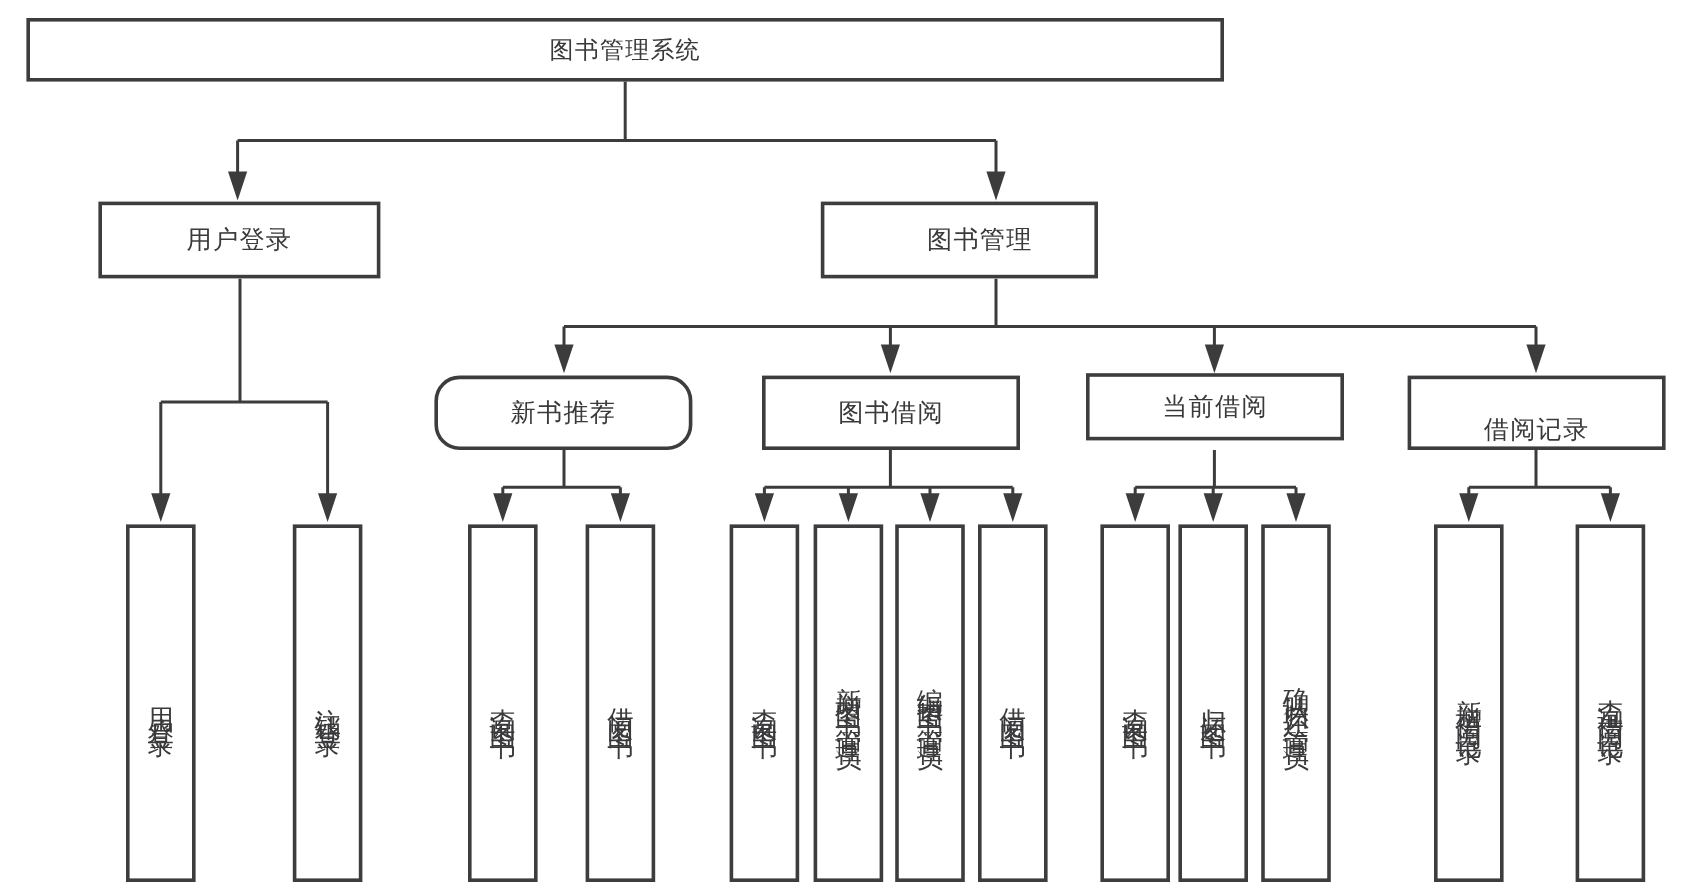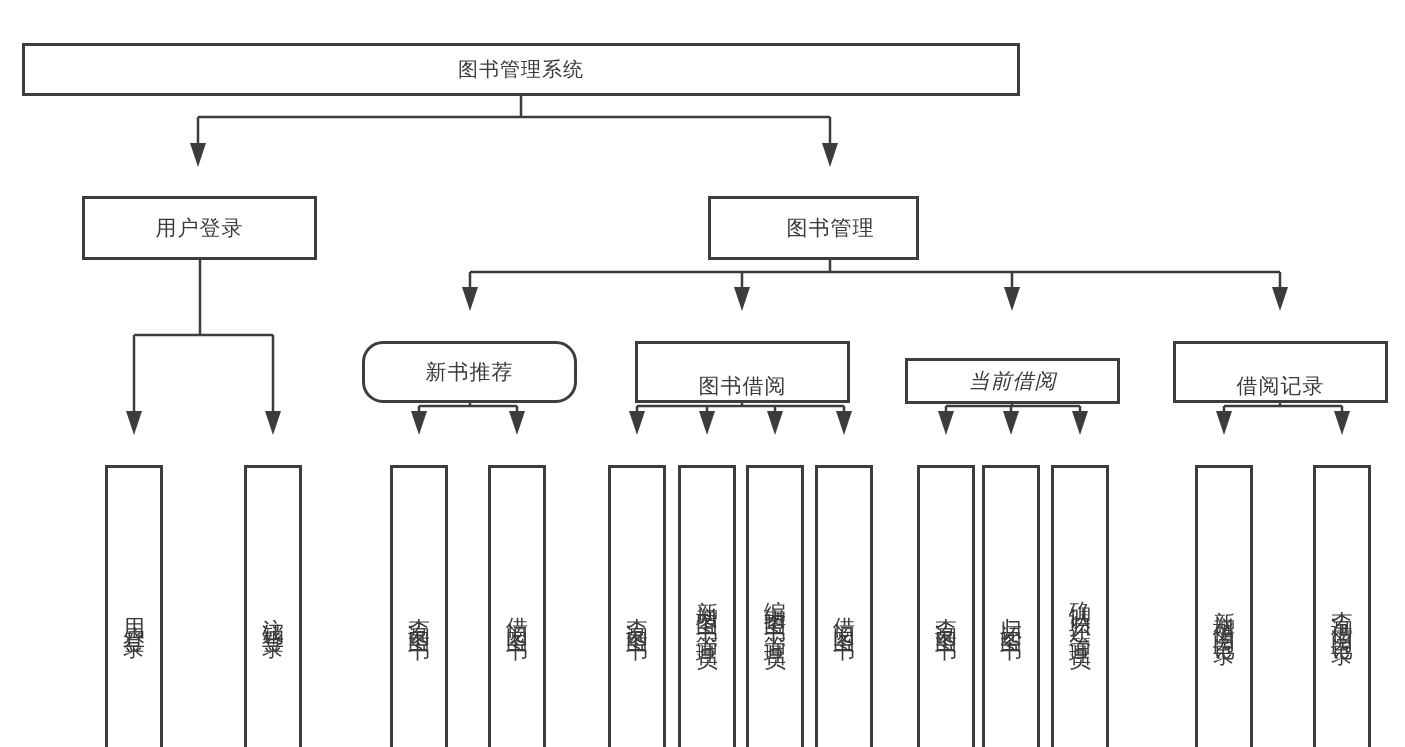--- a/index.html
+++ b/index.html
@@ -23,21 +23,20 @@
   }
   .box {
     position: absolute;
     box-sizing: border-box;
     border: 3px solid #3d3d3f;
     background: #ffffff;
     display: flex;
     align-items: center;
     justify-content: center;
     color: #3a3a3c;
-    margin-top: 28px;
   }
   .h-label {
     font-size: 21px;
     letter-spacing: 1px;
     white-space: nowrap;
   }
   .root-box .h-label {
     font-size: 20px;
   }
   .leaf {
@@ -96,31 +95,31 @@
     </g>
   </svg>
 
   <div class="box root-box" style="left:22px; top:15px; width:998px; height:53px;">
     <span class="h-label">图书管理系统</span>
   </div>
 
   <div class="box" style="left:82px; top:168px; width:235px; height:64px;">
     <span class="h-label">用户登录</span>
   </div>
-  <div class="box" style="left:708px; top:168px; width:211px; height:64px;padding-left:34px;">
+  <div class="box" style="left:684px; top:168px; width:231px; height:64px;padding-left:34px;">
     <span class="h-label">图书管理</span>
   </div>
 
   <div class="box" style="left:362px; top:313px; width:215px; height:62px;border-radius:21px;">
     <span class="h-label">新书推荐</span>
   </div>
-  <div class="box" style="left:635px; top:313px; width:215px; height:62px;align-items:flex-end;">
+  <div class="box" style="left:635px; top:313px; width:215px; height:62px;">
     <span class="h-label">图书借阅</span>
   </div>
-  <div class="box" style="left:905px; top:330px; width:215px; height:46px;font-style:italic;">
+  <div class="box" style="left:905px; top:311px; width:215px; height:56px;">
     <span class="h-label">当前借阅</span>
   </div>
   <div class="box" style="left:1173px; top:313px; width:215px; height:62px;align-items:flex-end;">
     <span class="h-label">借阅记录</span>
   </div>
 
   <div class="box leaf" style="left:105px; top:437px; width:58px; height:298px;">
     <span>用户登录</span>
   </div>
   <div class="box leaf" style="left:244px; top:437px; width:58px; height:298px;">

